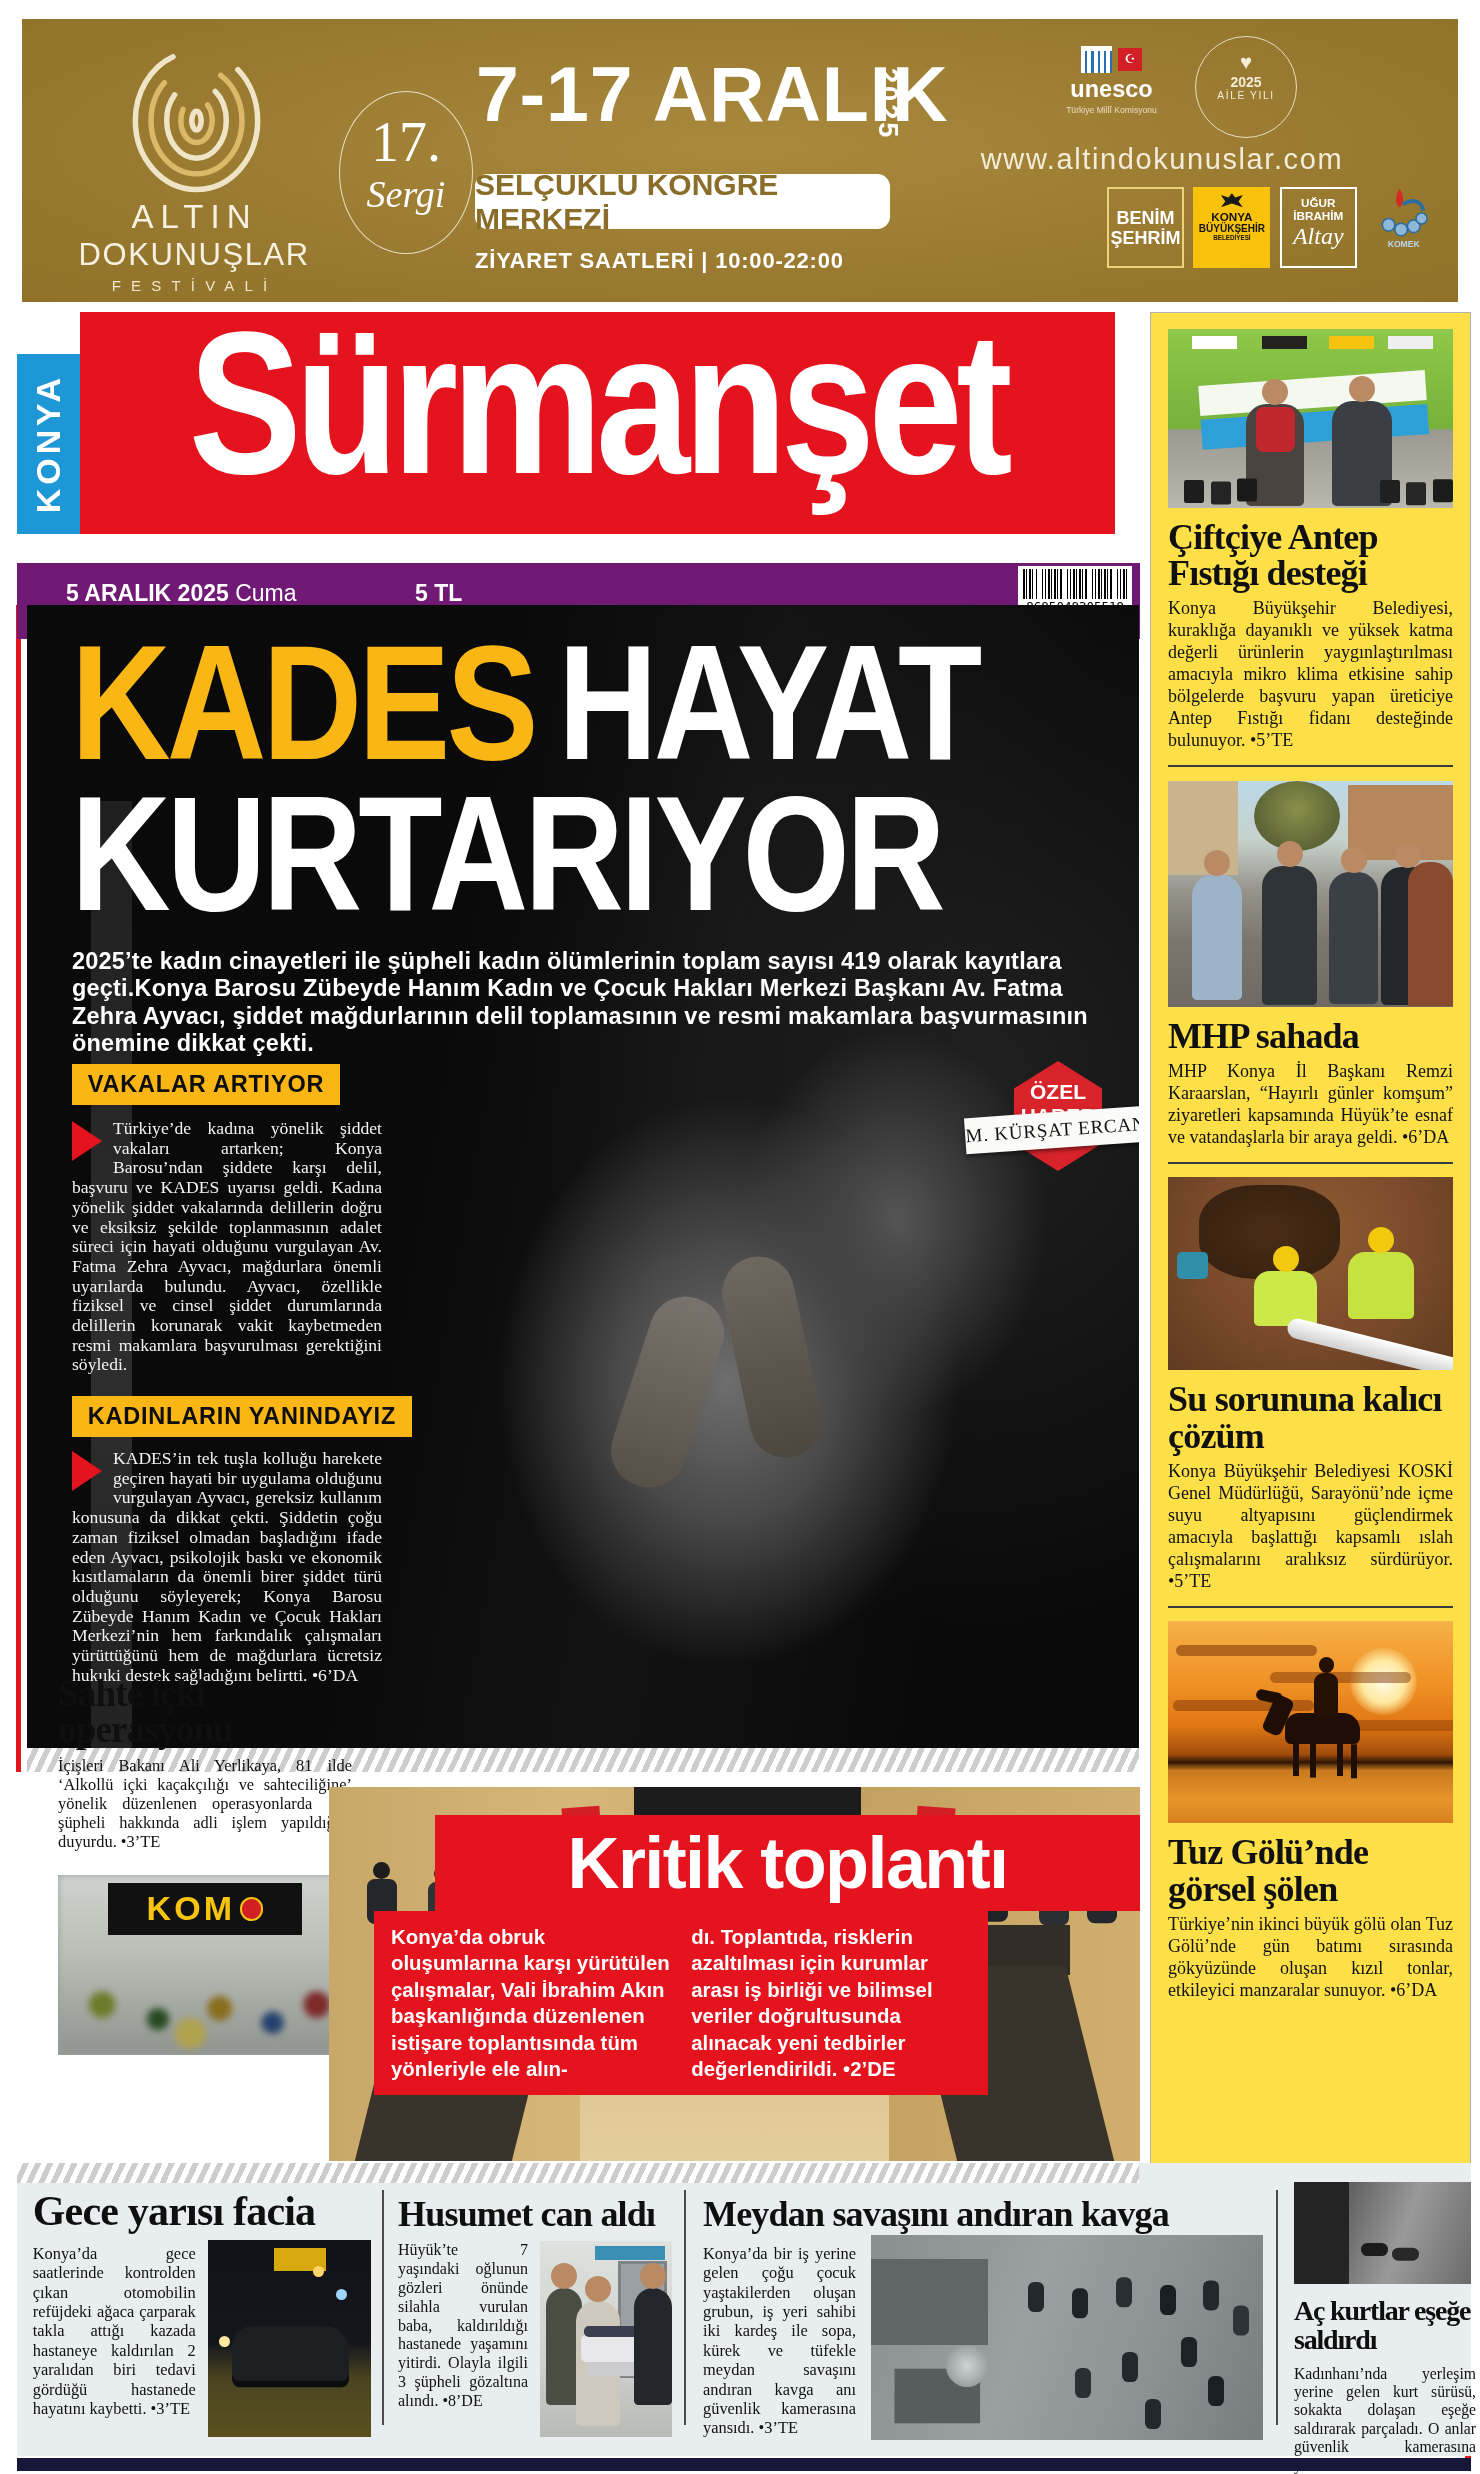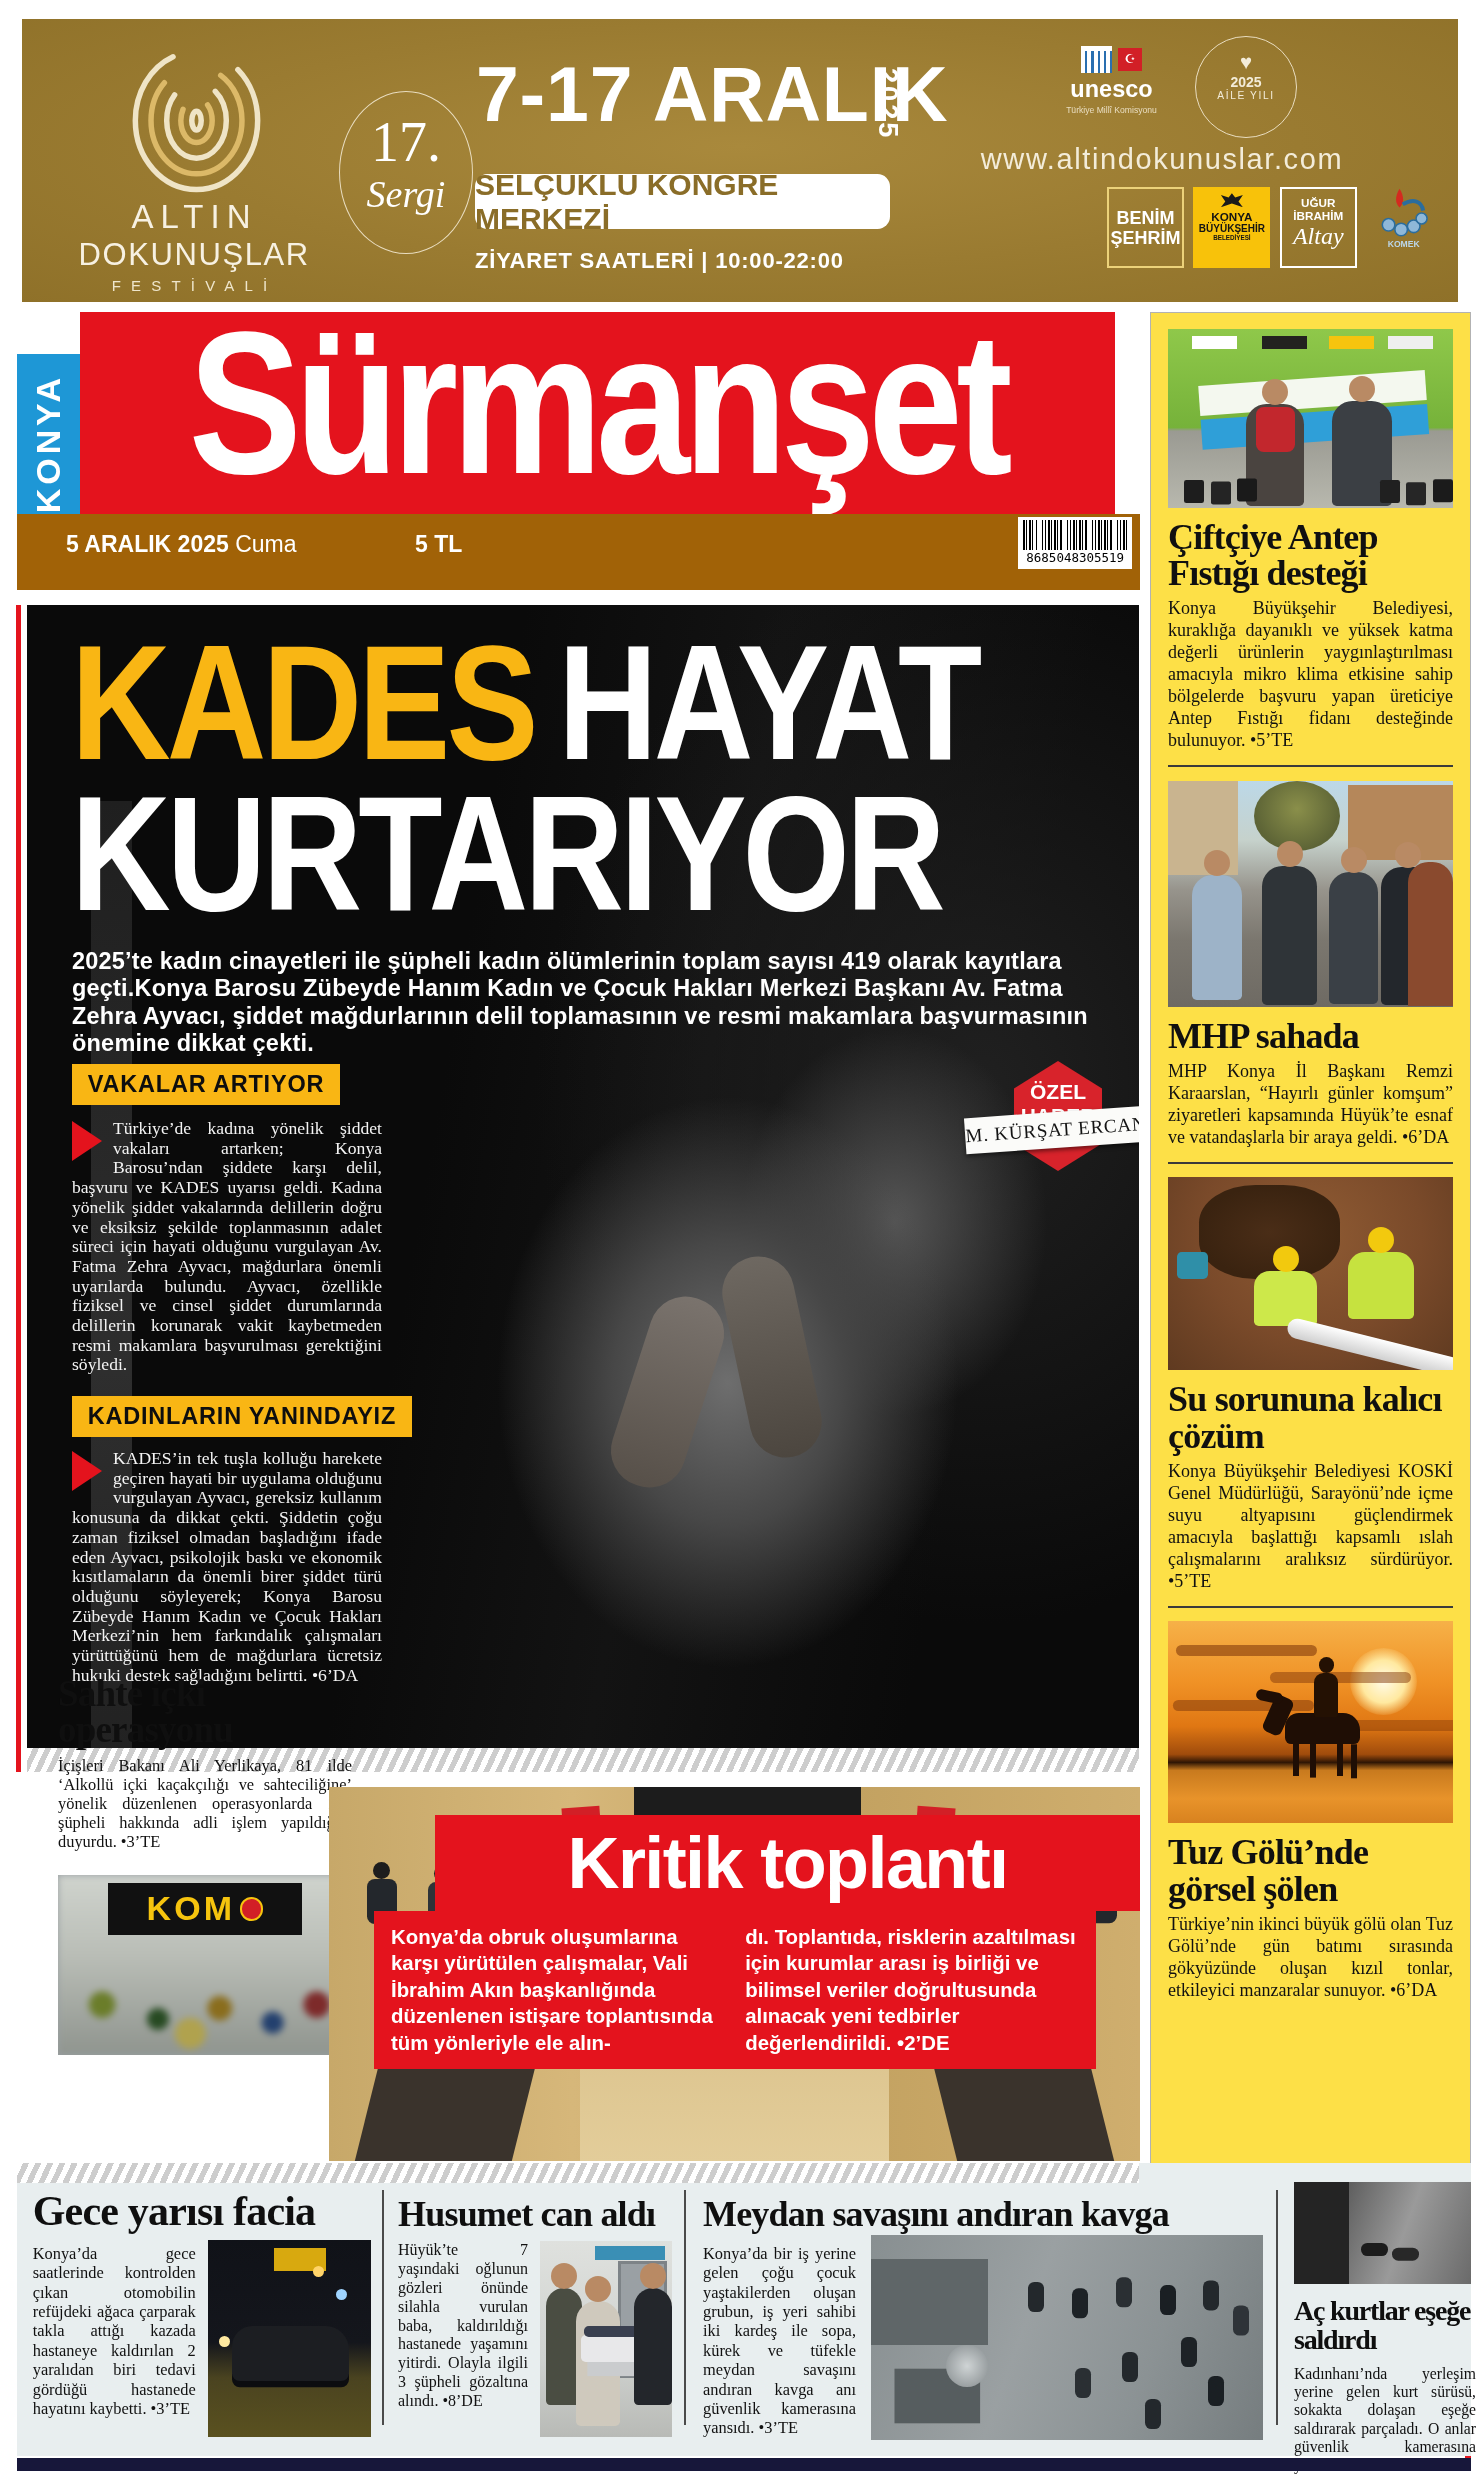--- a/index.html
+++ b/index.html
@@ -53,21 +53,21 @@
   .p3 .scr{font-family:"Liberation Serif",serif;font-style:italic;font-size:24px;line-height:1.1;}
   .p4{width:75px;}
   .p4 .kx{font-size:8.6px;font-weight:700;color:#bcd7ea;margin-top:-3.1px;}
 
   
   .mh-red{left:80px;top:312px;width:1035px;height:222px;background:#e4131d;overflow:visible;}
   .mh-title{position:absolute;left:0;right:0;top:4.7px;text-align:center;color:#fff;font-size:166px;font-weight:800;
             letter-spacing:-6.3px;line-height:1;transform:scale(1.02,1.22);transform-origin:50% 40%;}
   .konya-tab{left:17px;top:354px;width:63px;height:180px;background:#1e97d6;display:flex;align-items:center;justify-content:center;}
   .konya-tab span{writing-mode:vertical-rl;transform:rotate(180deg);color:#fff;font-weight:800;font-size:34px;letter-spacing:3.9px;}
-  .datebar{left:17px;top:514px;width:1123px;height:76px;background:#a16207;color:#fff;}
+  .datebar{left:17px;top:563px;width:1123px;height:76px;background:#701a75;color:#fff;}
   .db-date{position:absolute;left:49px;top:17px;font-size:23px;font-weight:800;}
   .db-day{font-weight:400;}
   .db-price{position:absolute;left:398px;top:17px;font-size:23px;font-weight:800;}
   .barcode{position:absolute;right:7.8px;top:3.1px;width:114px;height:52px;background:#fff;text-align:center;padding-top:3.1px;box-sizing:border-box;}
   .bars{height:30px;margin:0 4.7px;background:repeating-linear-gradient(90deg,#000 0 1.6px,#fff 1.6px 3.1px,#000 3.1px 3.9px,#fff 3.9px 6.3px,#000 6.3px 7.8px,#fff 7.8px 9.4px,#000 9.4px 10.2px,#fff 10.2px 12.5px);}
   .bc-num{font-family:"DejaVu Sans Mono",monospace;font-size:12.5px;color:#000;}
 
   
   .mainstory{left:27px;top:605px;width:1112px;height:1143px;background:#0b0b0b;overflow:hidden;}
   .ms-photo{position:absolute;inset:0;
@@ -189,21 +189,21 @@
     box-shadow:61px 3.1px #242424,122px -1.6px #1a1a1a,183px 1.6px #222,244px -2.3px #1d1d1d,305px 1.6px #262626,367px -0.8px #191919,428px 2.3px #222,489px -1.6px #1e1e1e,550px 0.8px #242424,611px -2.3px #1b1b1b,672px 1.6px #202020,720px -0.8px #242424;}
   .mt-crowd{position:absolute;left:38px;top:92px;width:30px;height:45px;border-radius:7.8px;background:#23272c;
     box-shadow:61px 3.1px #2e3338,122px -1.6px #1e2226,183px 1.6px #31363b,244px -2.3px #23272c,305px 1.6px #383d42,367px -0.8px #1b1f23,428px 2.3px #2e3338,489px -1.6px #23272c,550px 0.8px #31363b,611px -2.3px #1e2226,672px 1.6px #2a2f34,720px -0.8px #23272c;}
   .mt-top{position:absolute;left:70px;right:70px;top:138px;height:50px;background:#332d27;}
   .mt-arm{position:absolute;top:179px;width:157px;height:196px;background:#3a332c;}
   .arm-l{left:50px;transform:skewX(-14deg);}
   .arm-r{right:50px;transform:skewX(14deg);}
   .mt-floor{position:absolute;left:251px;right:251px;top:196px;height:179px;background:linear-gradient(#d9c089,#e3cd9a);}
   .mt-band{position:absolute;left:106px;right:0;top:28px;height:96px;background:#e4131d;display:flex;align-items:center;justify-content:center;}
   .mt-head{color:#fff;font-size:72px;font-weight:800;letter-spacing:-1.6px;}
-  .mt-panel{position:absolute;left:45px;width:722px;top:124px;background:#e4131d;color:#fff;display:flex;gap:20.4px;
+  .mt-panel{position:absolute;left:45px;width:614px;top:124px;background:#e4131d;color:#fff;display:flex;gap:20.4px;
             padding:12.5px 17px;box-sizing:border-box;}
   .mt-col{flex:1;font-size:20.4px;font-weight:700;line-height:1.3;margin:0;}
 
   
   .bstrip{left:17px;top:2163px;width:1454px;height:293px;background:#e8eeef;}
   .bs-div{position:absolute;top:27px;width:2.3px;height:235px;background:#4a4a4a;}
   .bt-title{position:absolute;margin:0;font-family:"Liberation Serif",serif;font-weight:700;color:#0f0f0f;letter-spacing:-0.8px;}
   .bt-text{position:absolute;margin:0;font-family:"Liberation Serif",serif;color:#111;text-align:justify;}
   .bt-photo{position:absolute;overflow:hidden;}
 

